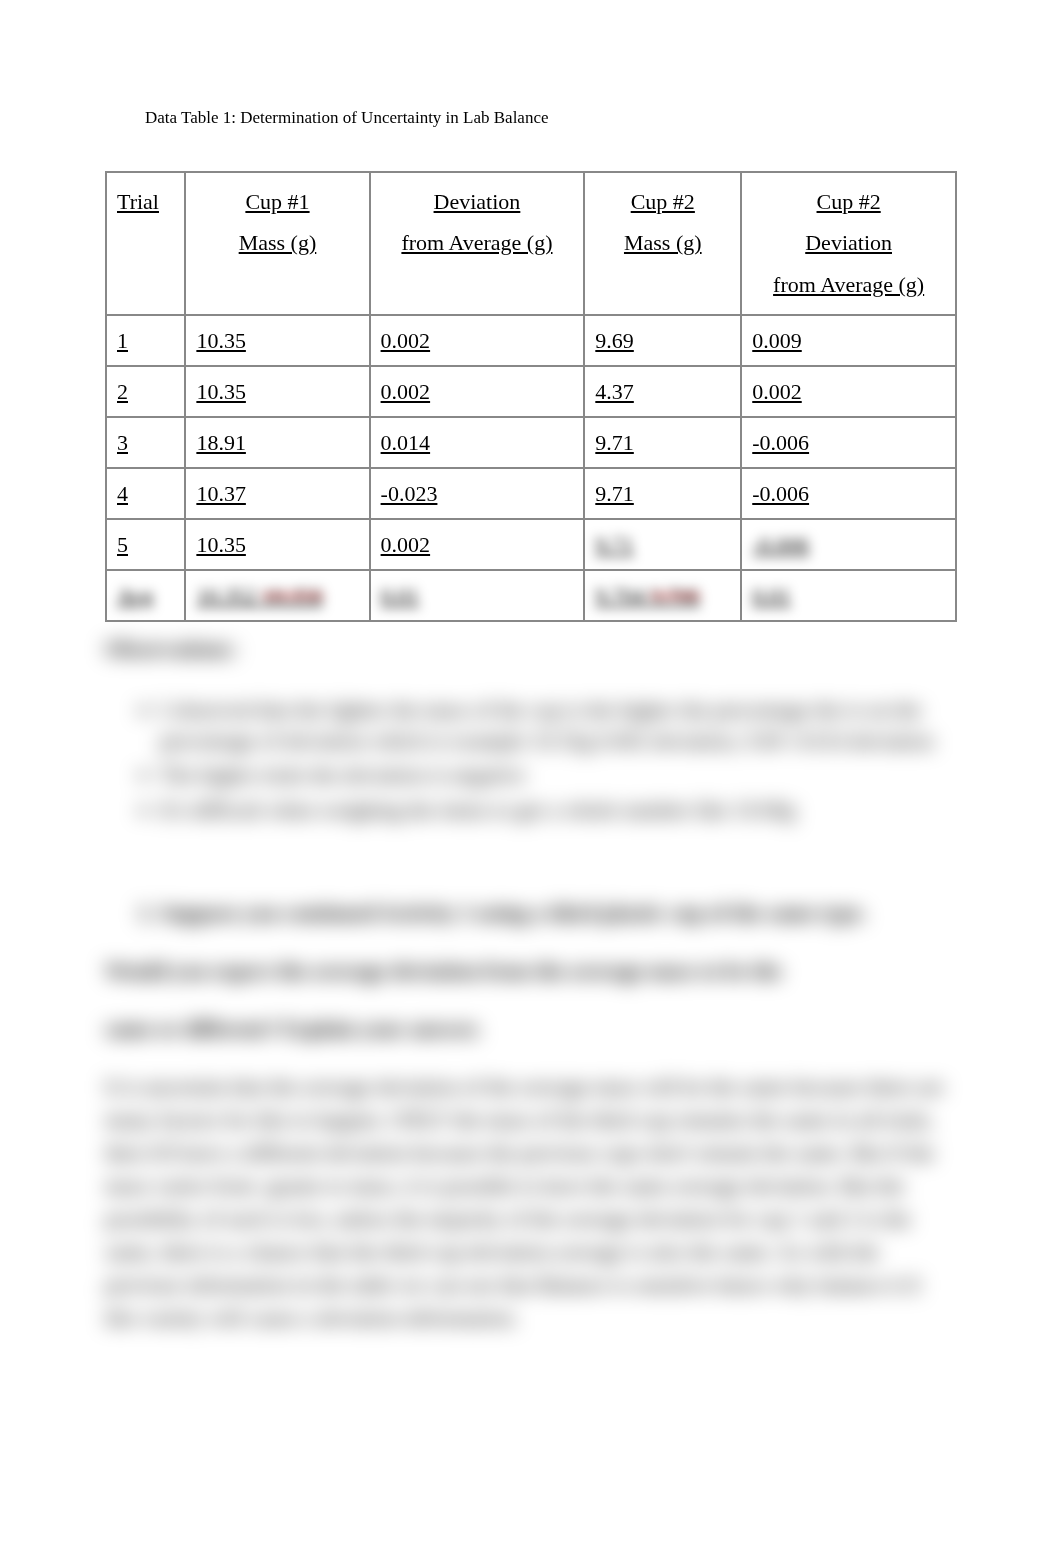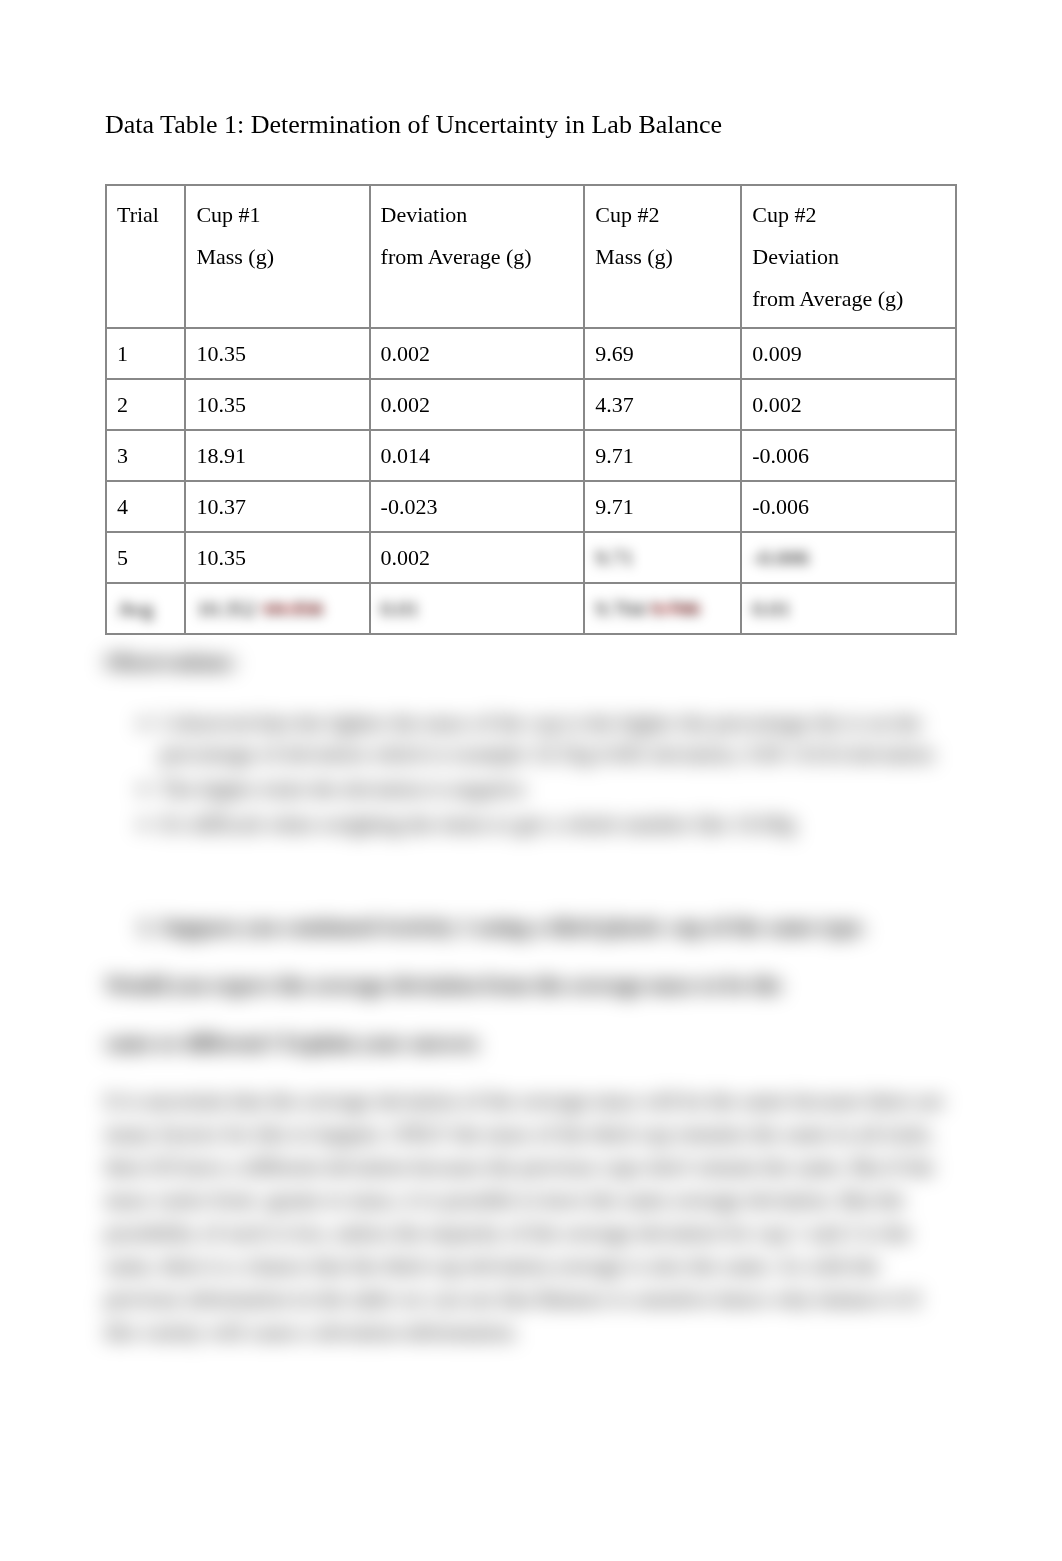--- a/index.html
+++ b/index.html
@@ -12,30 +12,32 @@
       font-family: Georgia, 'Times New Roman', serif;
       background: #ffffff;
       padding: 105px 105px 60px 105px;
       width: 1062px;
       color: #000;
       font-size: 22px;
       line-height: 1.5;
     }
     
     .title {
-      font-size: 26px;
+      font-size: 17px;
       font-weight: normal;
       margin-bottom: 40px;
       color: #000;
+      margin-left: 40px;
     }
     
     .data-table {
       width: 100%;
       border-collapse: collapse;
       border: 2px solid #888;
+      text-decoration: underline;
     }
     
     .data-table th,
     .data-table td {
       border: 2px solid #888;
       padding: 8px 10px;
       text-align: left;
       vertical-align: top;
       font-weight: normal;
       position: relative;
@@ -99,20 +101,21 @@
       font-weight: bold;
       margin-bottom: 25px;
     }
     
     .answer-text {
       line-height: 1.5;
     }
     
     .th-line {
       display: block;
+      text-align: center;
     }
   </style>
 </head>
 <body>
 
 <div class="title">Data Table 1: Determination of Uncertainty in Lab Balance</div>
 
 <table class="data-table">
   <thead>
     <tr>

